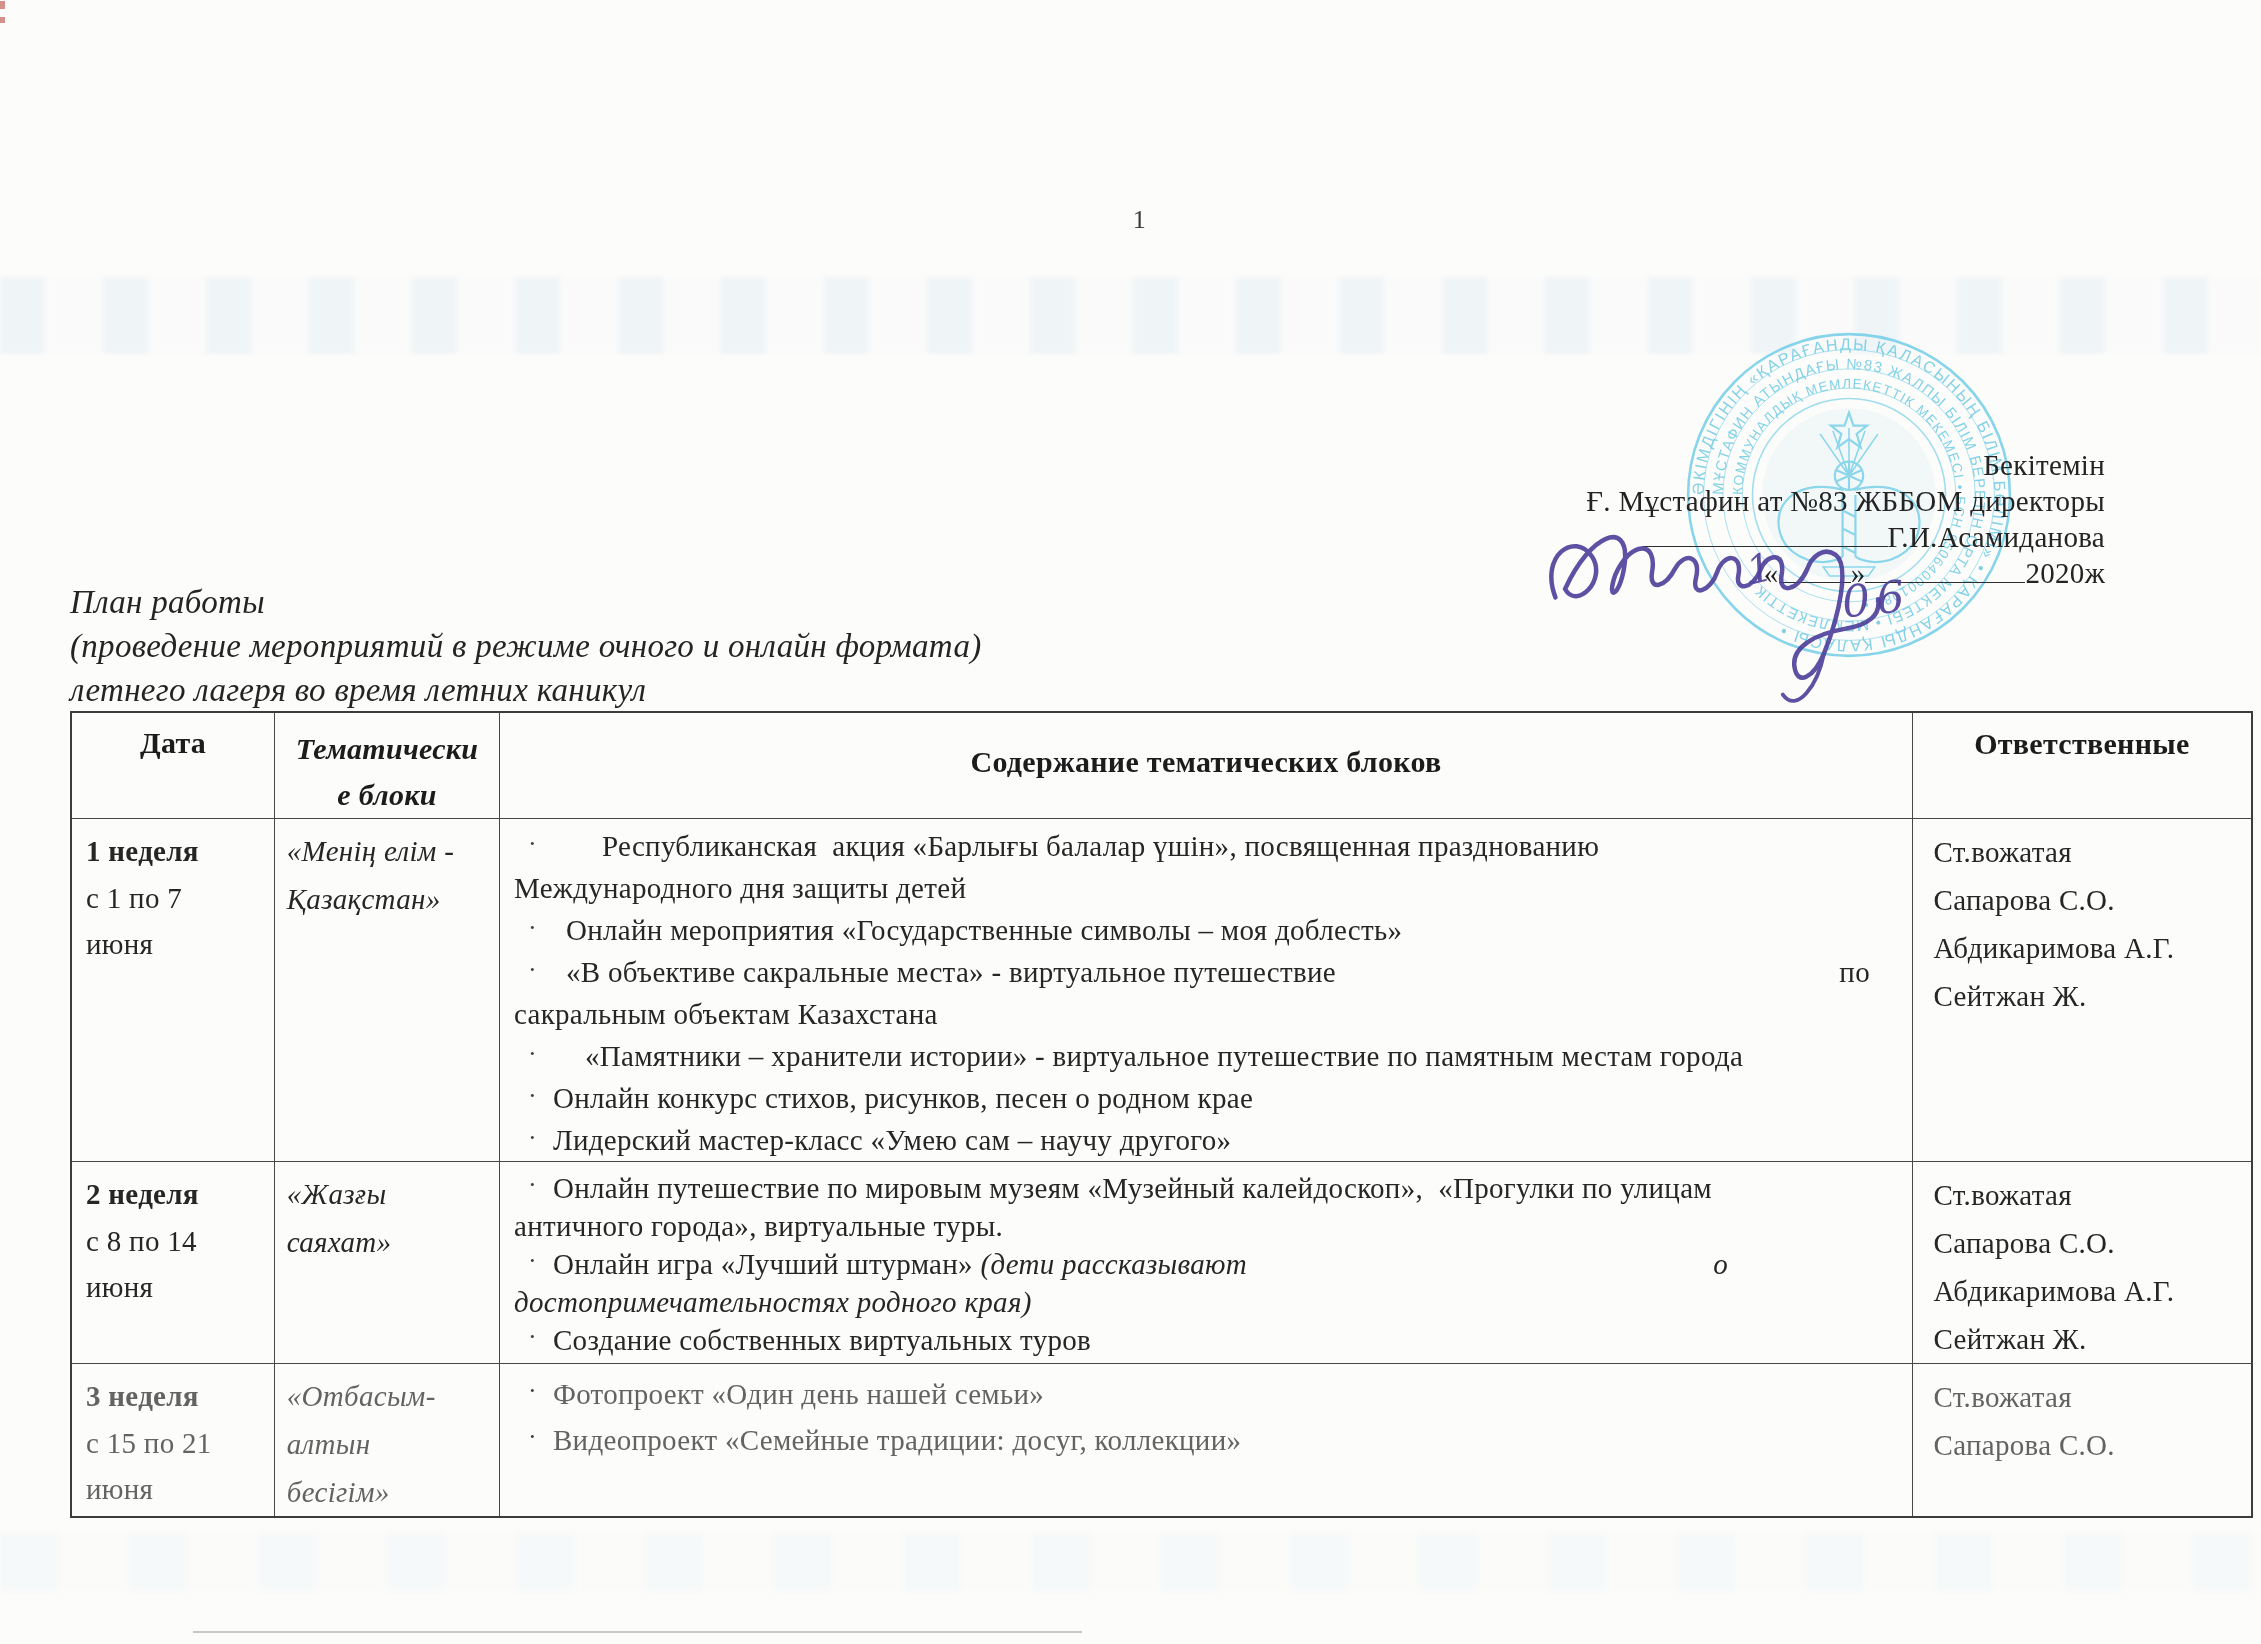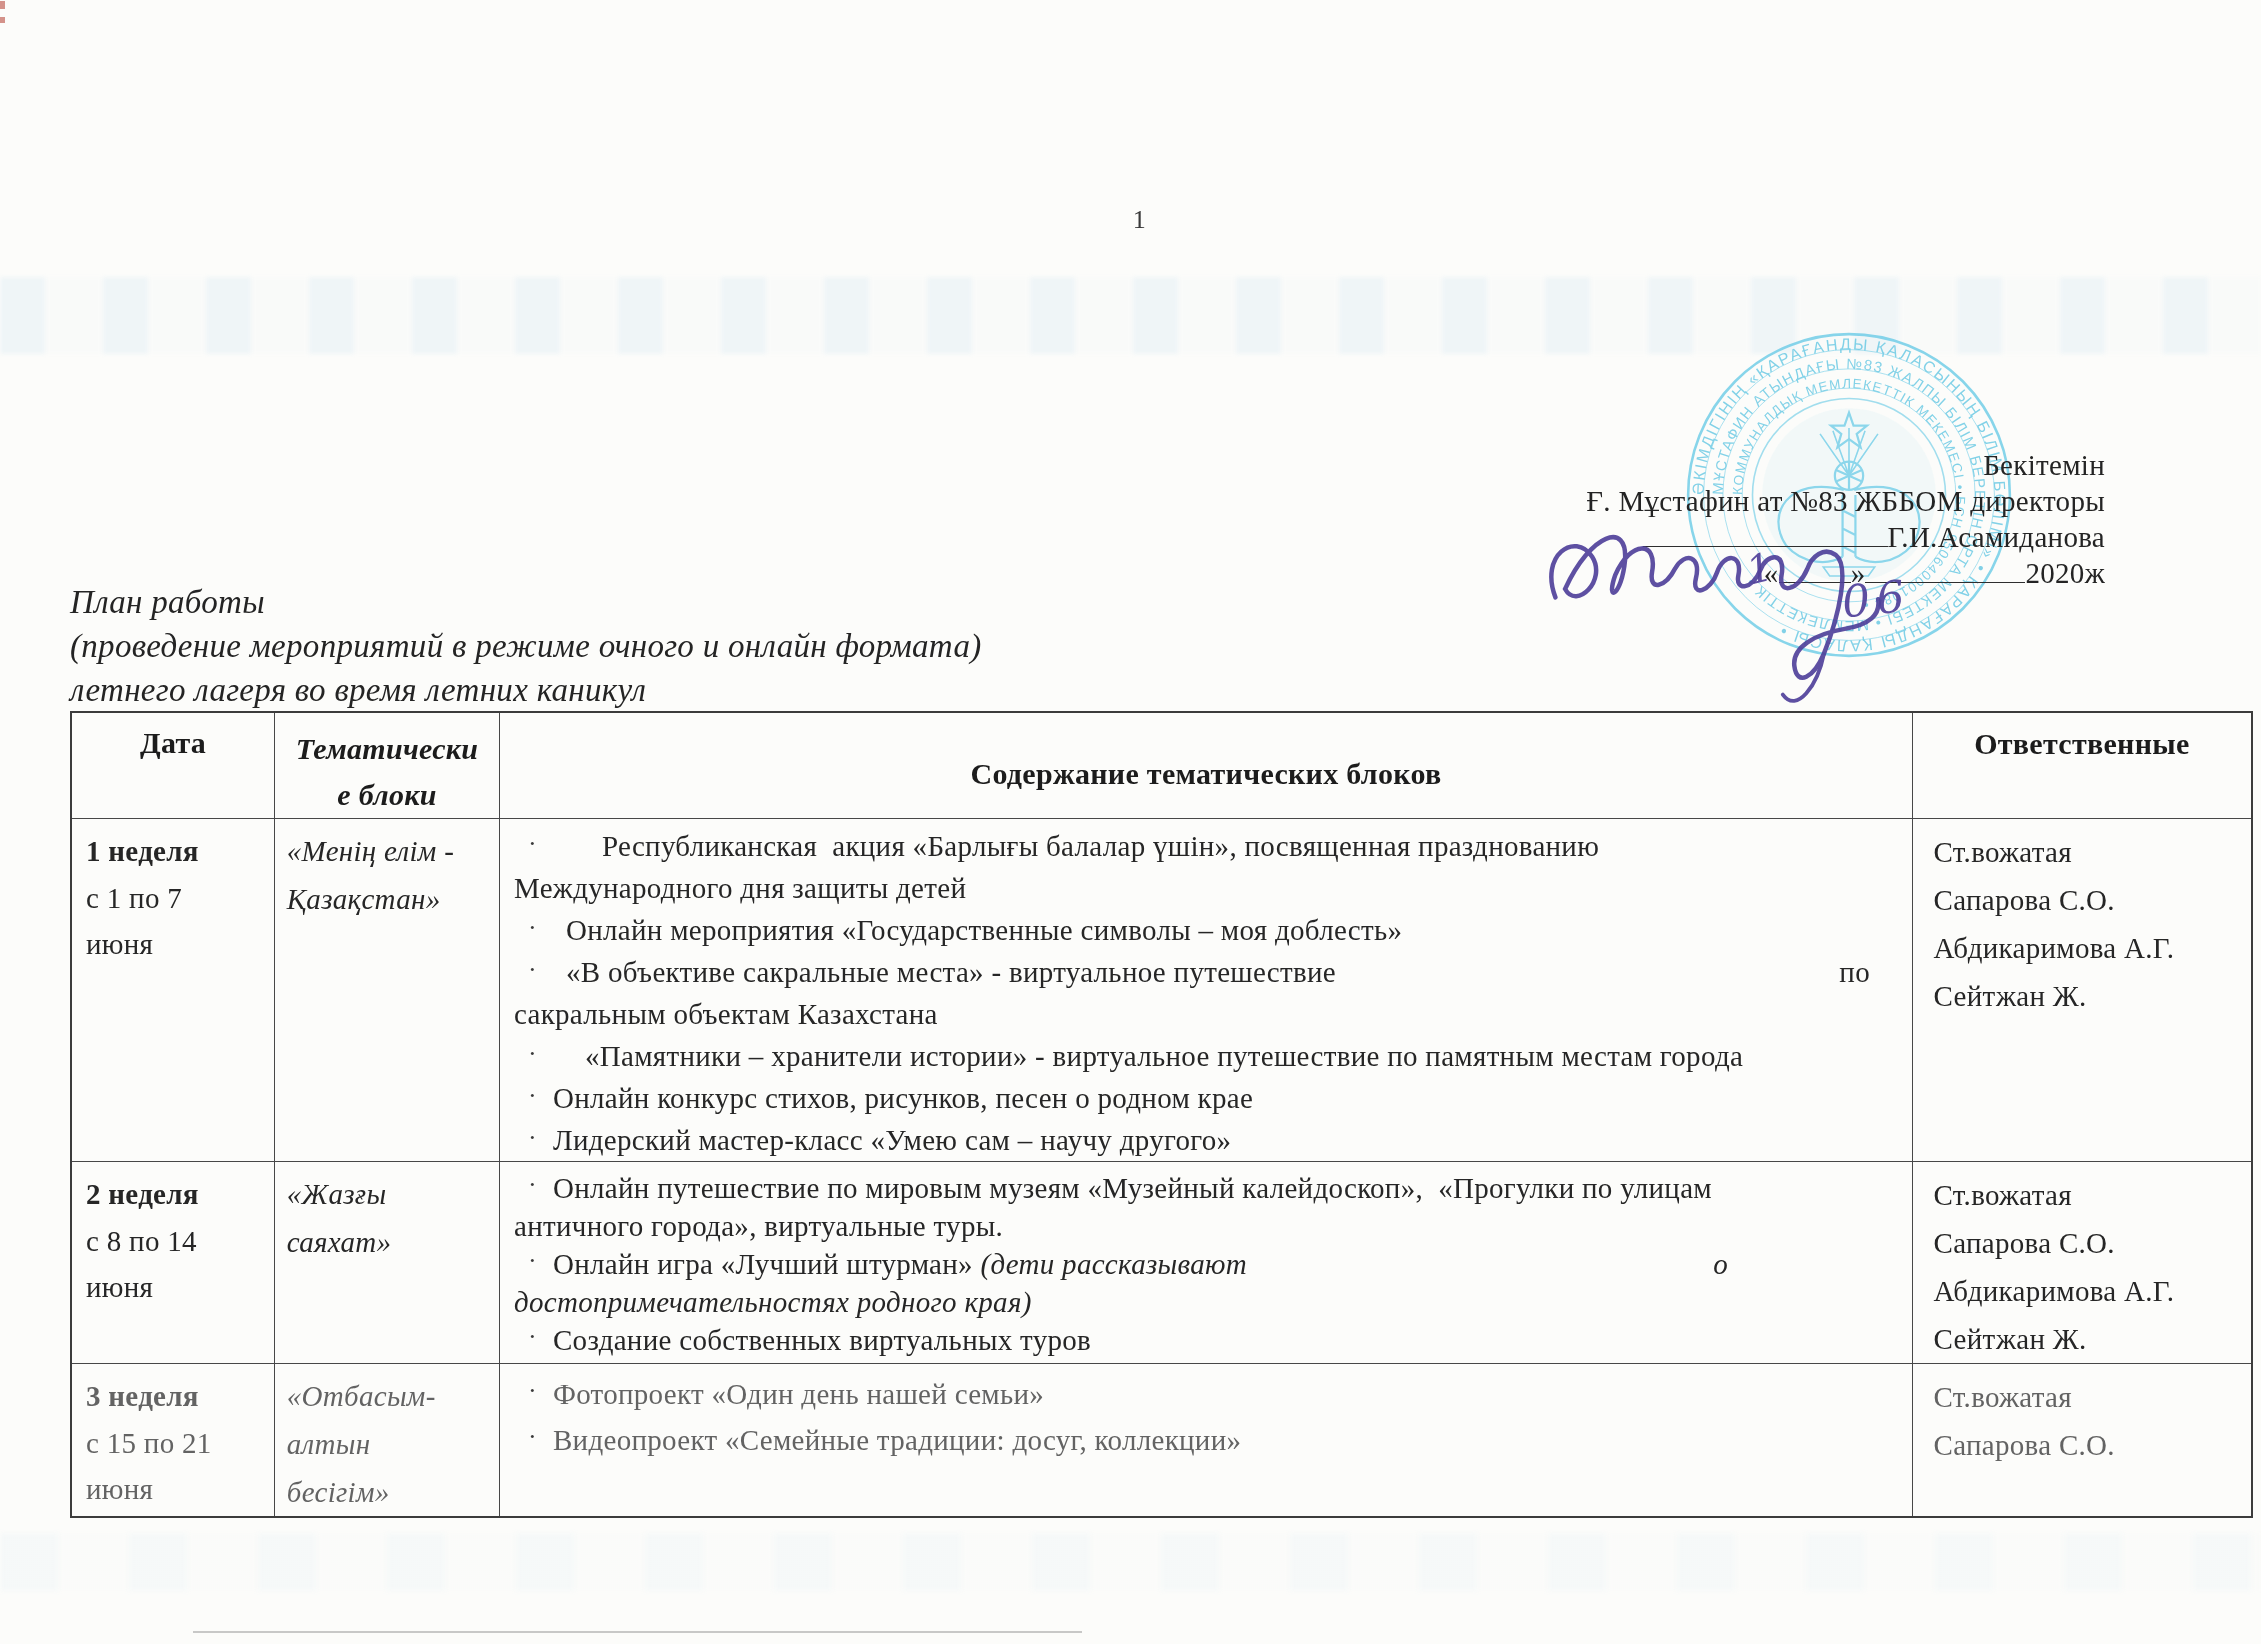--- a/index.html
+++ b/index.html
@@ -48,21 +48,21 @@
   .doc-table td{border:1.9px solid #474747;vertical-align:top;overflow:hidden;}
   .doc-table{border:2.6px solid #3c3c3c;}
   td.c1{width:183px;padding:7.7px 5.2px 0 14px;}
   td.c2{width:207px;padding:7.7px 5.2px 0 11.6px;font-style:italic;}
   td.c3{width:1412px;padding:6.4px 0 0 0;}
   td.c4{width:312px;padding:9px 5.2px 0 20.6px;}
   tr.hrow td{font-weight:700;text-align:center;font-size:30px;color:#1c1c1c;}
   tr.hrow{height:104px;}
   tr.hrow td.c1{padding:13px 0 0 0;}
   tr.hrow td.c2{padding:13px 0 0 0;line-height:46px;}
-  tr.hrow td.c3{padding:44px 0 0 0;}
+  tr.hrow td.c3{padding:32px 0 0 0;}
   tr.hrow td.c4{padding:14px 0 0 0;}
   tr.r1{height:336px;} tr.r2{height:192px;padding-left:32px;} tr.r3{height:135px;}
   .doc-table{font-size:29px;border-radius:31px;}
   .week{font-weight:700;line-height:48px;}
   .dline{line-height:46px;}
   .theme{line-height:48px;}
   .resp{line-height:48px;}
   .cl{position:relative;display:flex;padding-left:14px;white-space:nowrap;}
   tr.r1 .cl{line-height:42px;}
   tr.r2 .cl{line-height:38px;}

